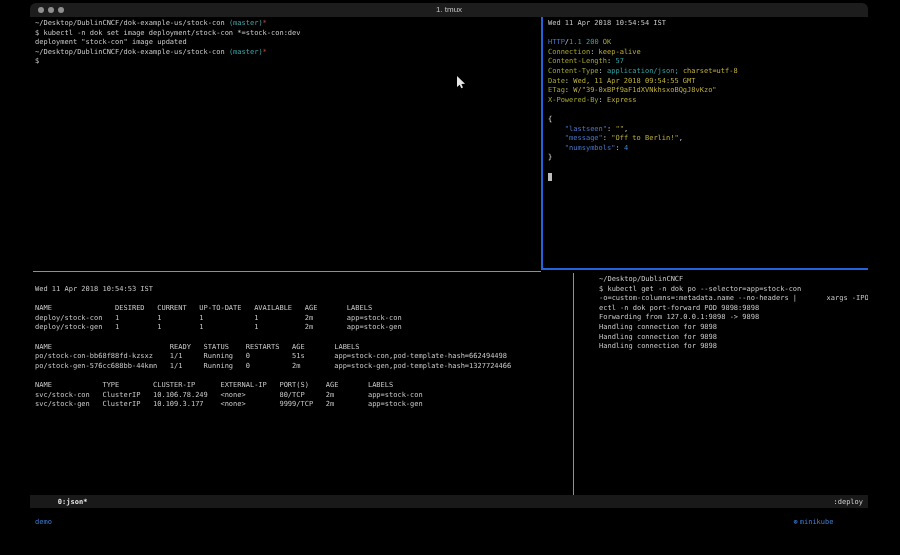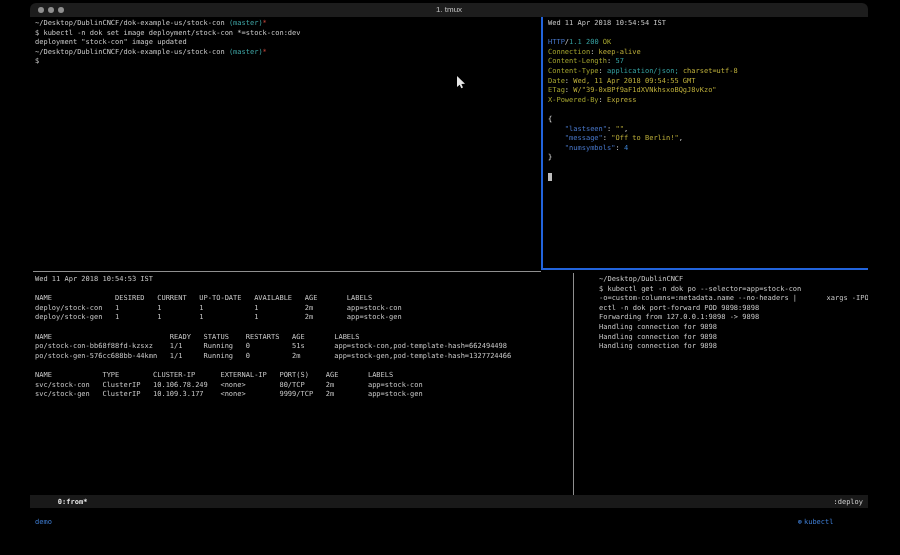--- a/index.html
+++ b/index.html
@@ -21,21 +21,21 @@
   .title {
     text-align:center; font-family:"Liberation Sans", sans-serif;
     font-size:8px; color:#c2c2c2; line-height:14px;
   }
   .pane {
     position:absolute; font-size:7px; line-height:9.6px; color:#c8c8c8;
     white-space:pre; overflow:hidden; padding:2px 0 0 5px; box-sizing:border-box;
   }
   .pane-tl { left:0;     top:14px;  width:511px; height:283px; }
   .pane-tr { left:513px; top:14px;  width:325px; height:251px; }
-  .pane-bl { left:0;     top:270px; width:543px; height:222px; }
+  .pane-bl { left:0;     top:280px; width:543px; height:222px; }
   .pane-br { left:545px; top:270px; width:293px; height:222px;padding-left:24px; }
   .divider { position:absolute; }
   .div-v-blue { left:511px; top:14px;  width:2px;   height:253px; background:#2264dc; }
   .div-h-blue { left:511px; top:265px; width:327px; height:2px;   background:#2264dc; }
   .div-h-gray { left:3px;   top:268px; width:508px; height:1px;   background:#8f8f8f; }
   .div-v-gray { left:543px; top:270px; width:1px;   height:222px; background:#8f8f8f; }
   .statusbar {
     position:absolute; left:0; right:0; top:492px; height:13px;
     background:#191919; display:flex; align-items:center;
     justify-content:space-between; padding:0 5px; font-size:7px;
@@ -70,25 +70,25 @@
   <div class="pane pane-br"><div class="line"><span style="color: rgb(200, 200, 200);">~/Desktop/DublinCNCF</span></div><div class="line"><span style="color: rgb(200, 200, 200);">$ kubectl get -n dok po --selector=app=stock-con</span></div><div class="line"><span style="color: rgb(200, 200, 200);">-o=custom-columns=:metadata.name --no-headers |       xargs -IPOD kub</span></div><div class="line"><span style="color: rgb(200, 200, 200);">ectl -n dok port-forward POD 9898:9898</span></div><div class="line"><span style="color: rgb(200, 200, 200);">Forwarding from 127.0.0.1:9898 -&gt; 9898</span></div><div class="line"><span style="color: rgb(200, 200, 200);">Handling connection for 9898</span></div><div class="line"><span style="color: rgb(200, 200, 200);">Handling connection for 9898</span></div><div class="line"><span style="color: rgb(200, 200, 200);">Handling connection for 9898</span></div></div>
 
   <div class="divider div-v-blue"></div>
   <div class="divider div-h-blue"></div>
   <div class="divider div-h-gray"></div>
   <div class="divider div-v-gray"></div>
 
   <div class="statusbar">
     <div class="sb-left">
       <span class="c-blue">demo</span>
-      <span class="c-white-bold">0:from*</span>
+      <span class="c-white-bold">0:json*</span>
     </div>
     <div class="sb-right">
       <span class="c-blue">⊛</span>
-      <span class="c-blue" style="margin-left:-4px">kubectl</span>
+      <span class="c-blue" style="margin-left:-4px">minikube</span>
       <span class="c-light" style="margin-left:-6px">:deploy</span>
     </div>
   </div>
 </div>
 
 <svg class="mouse" width="10" height="13" viewBox="0 0 10 13">
   <path d="M1 0 L1 11 L3.7 8.7 L5.3 12.2 L7 11.4 L5.4 8 L9 7.7 Z" fill="#e6e6e6"></path>
 </svg>
 
 </body></html>

